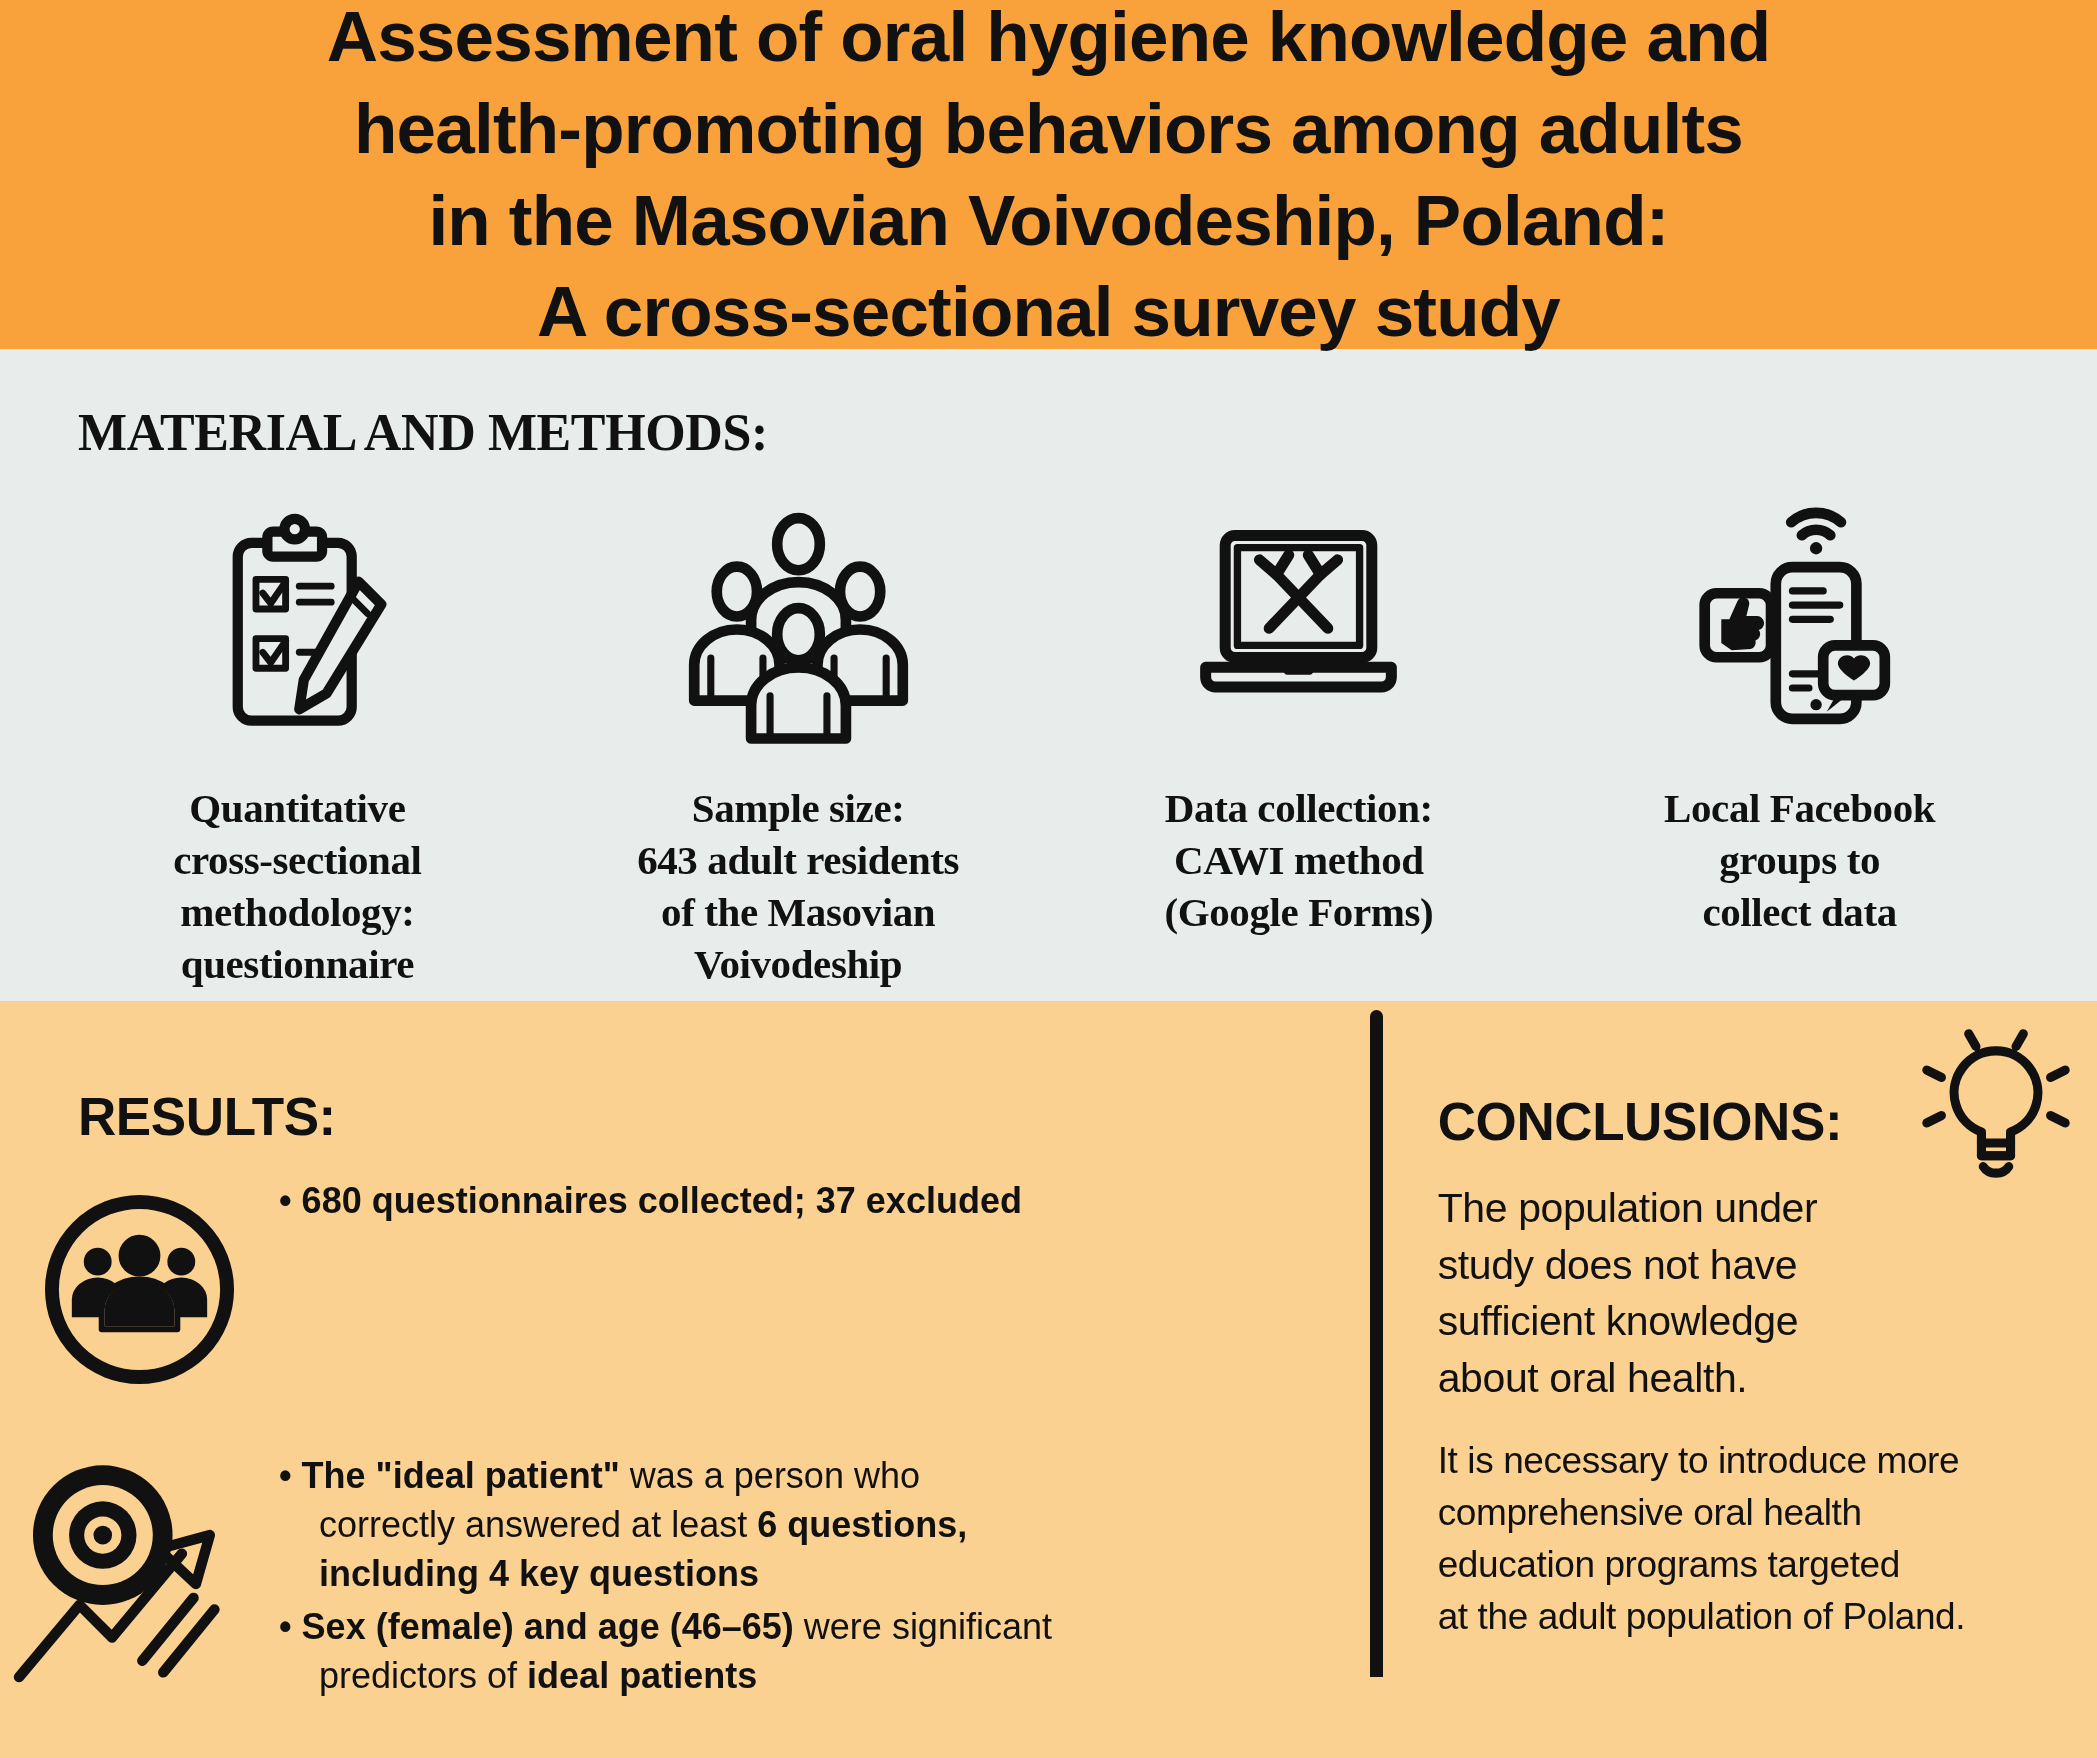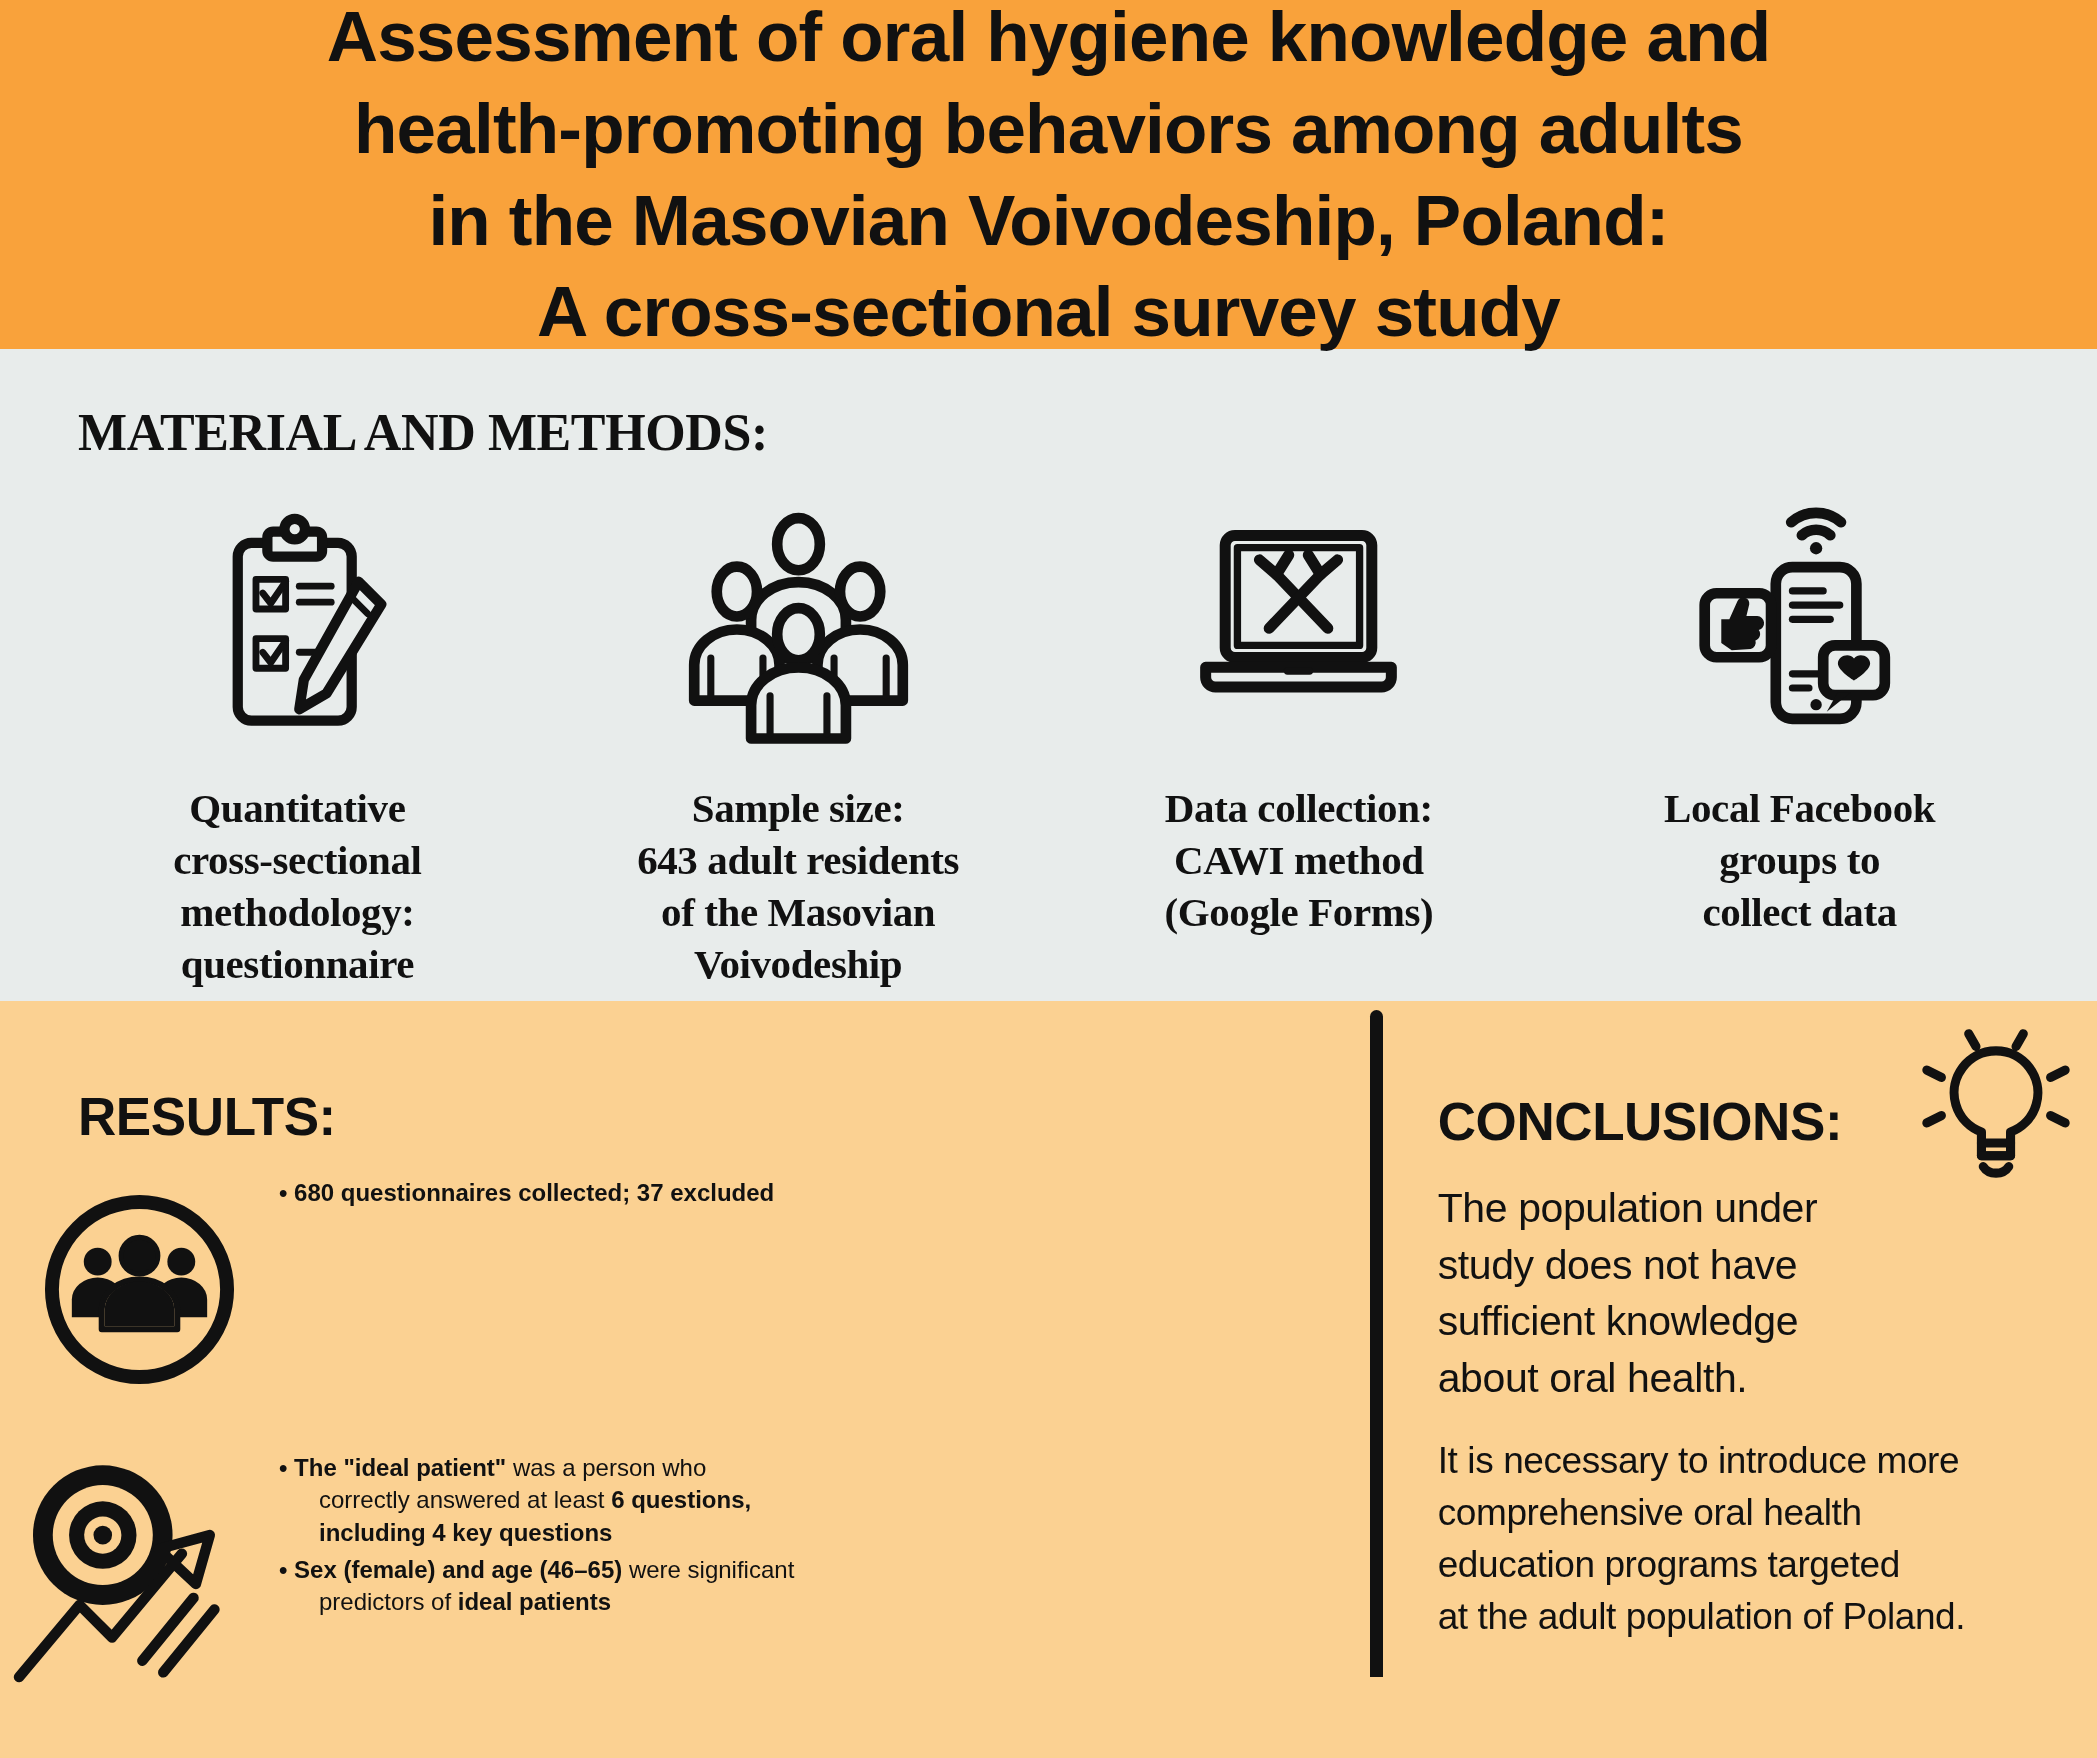--- a/index.html
+++ b/index.html
@@ -42,21 +42,21 @@
   
   .bottom{position:relative;height:676px;background:var(--bottom_bg);display:flex;}
   .results{width:1370px;flex:0 0 1370px;padding-top:85px;}
   .results-heading{font-size:53px;font-weight:bold;letter-spacing:-0.4px;margin-left:78px;}
   .group{display:flex;align-items:flex-start;}
   .group1{margin-top:30px;}
   .group2{margin-top:63px;}
   .icon-col{flex:0 0 279px;display:flex;justify-content:center;}
   .group1 .icon-col{padding-top:12.7px;}
   .group2 .icon-col{padding-top:4.2px;}
-  .bullets{flex:1;padding-right:34px;font-size:24px;line-height:1.36;}
+  .bullets{flex:1;padding-right:34px;font-size:36px;line-height:1.36;}
   .bullet{white-space:pre-line;padding-left:40px;text-indent:-40px;margin-bottom:4.2px;}
   .bullet::before{content:"\2022\00a0";font-weight:bold;}
   .b{font-weight:bold;}
 
   .divider{
     width:12.7px;flex:0 0 12.7px;background:var(--ink);
     margin-top:8.5px;border-radius:6.8px 6.8px 0 0;
   }
 
   .conclusions{flex:1;position:relative;padding:90px 25px 8px 55px;}

